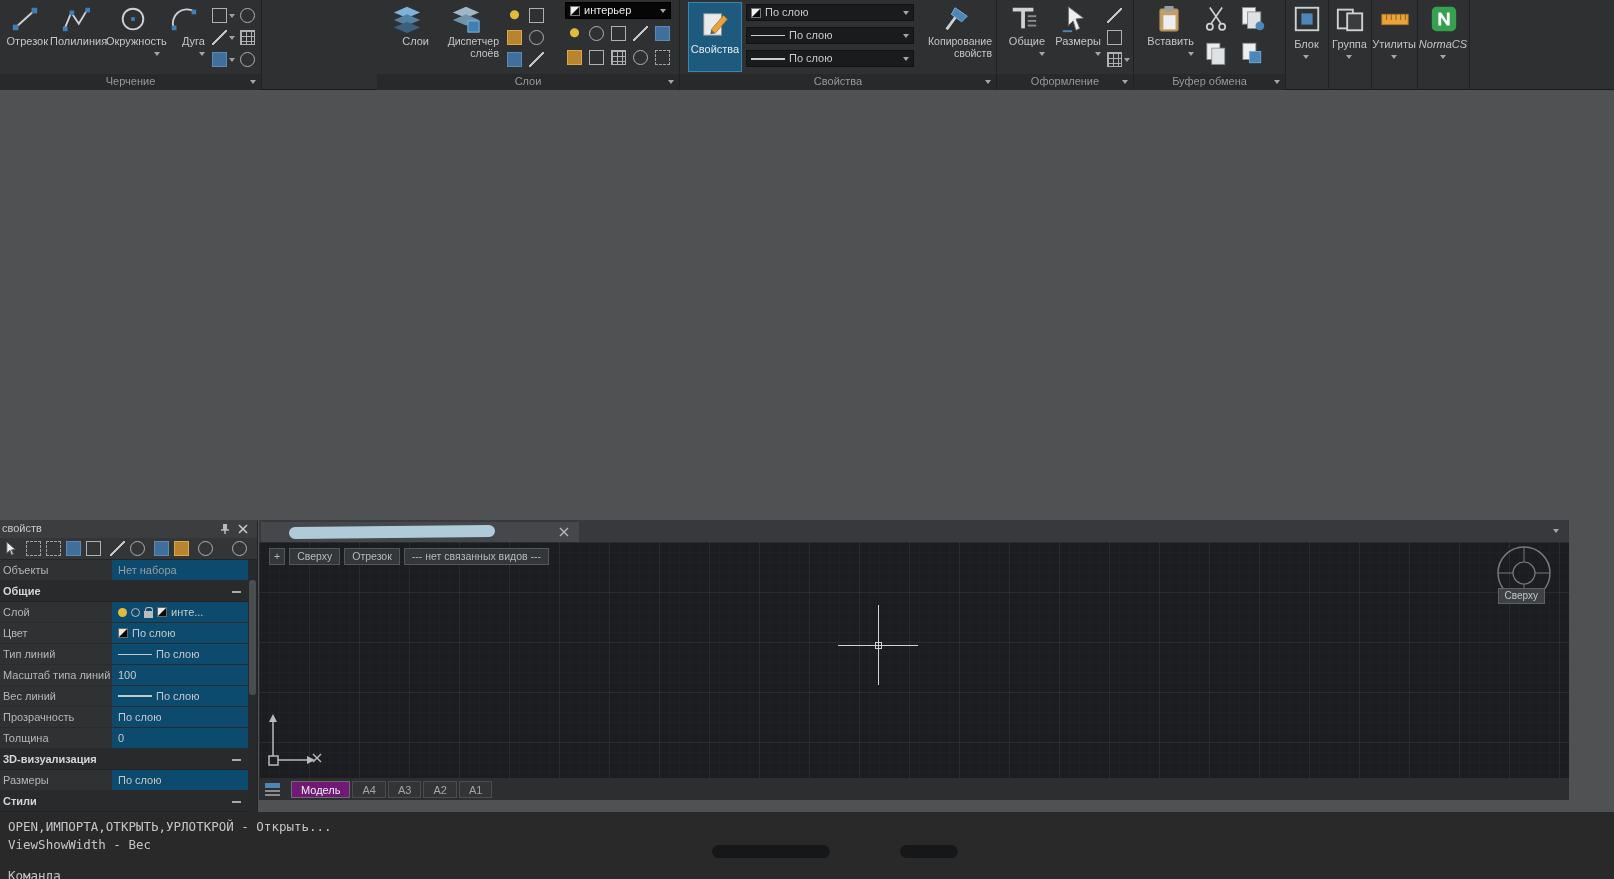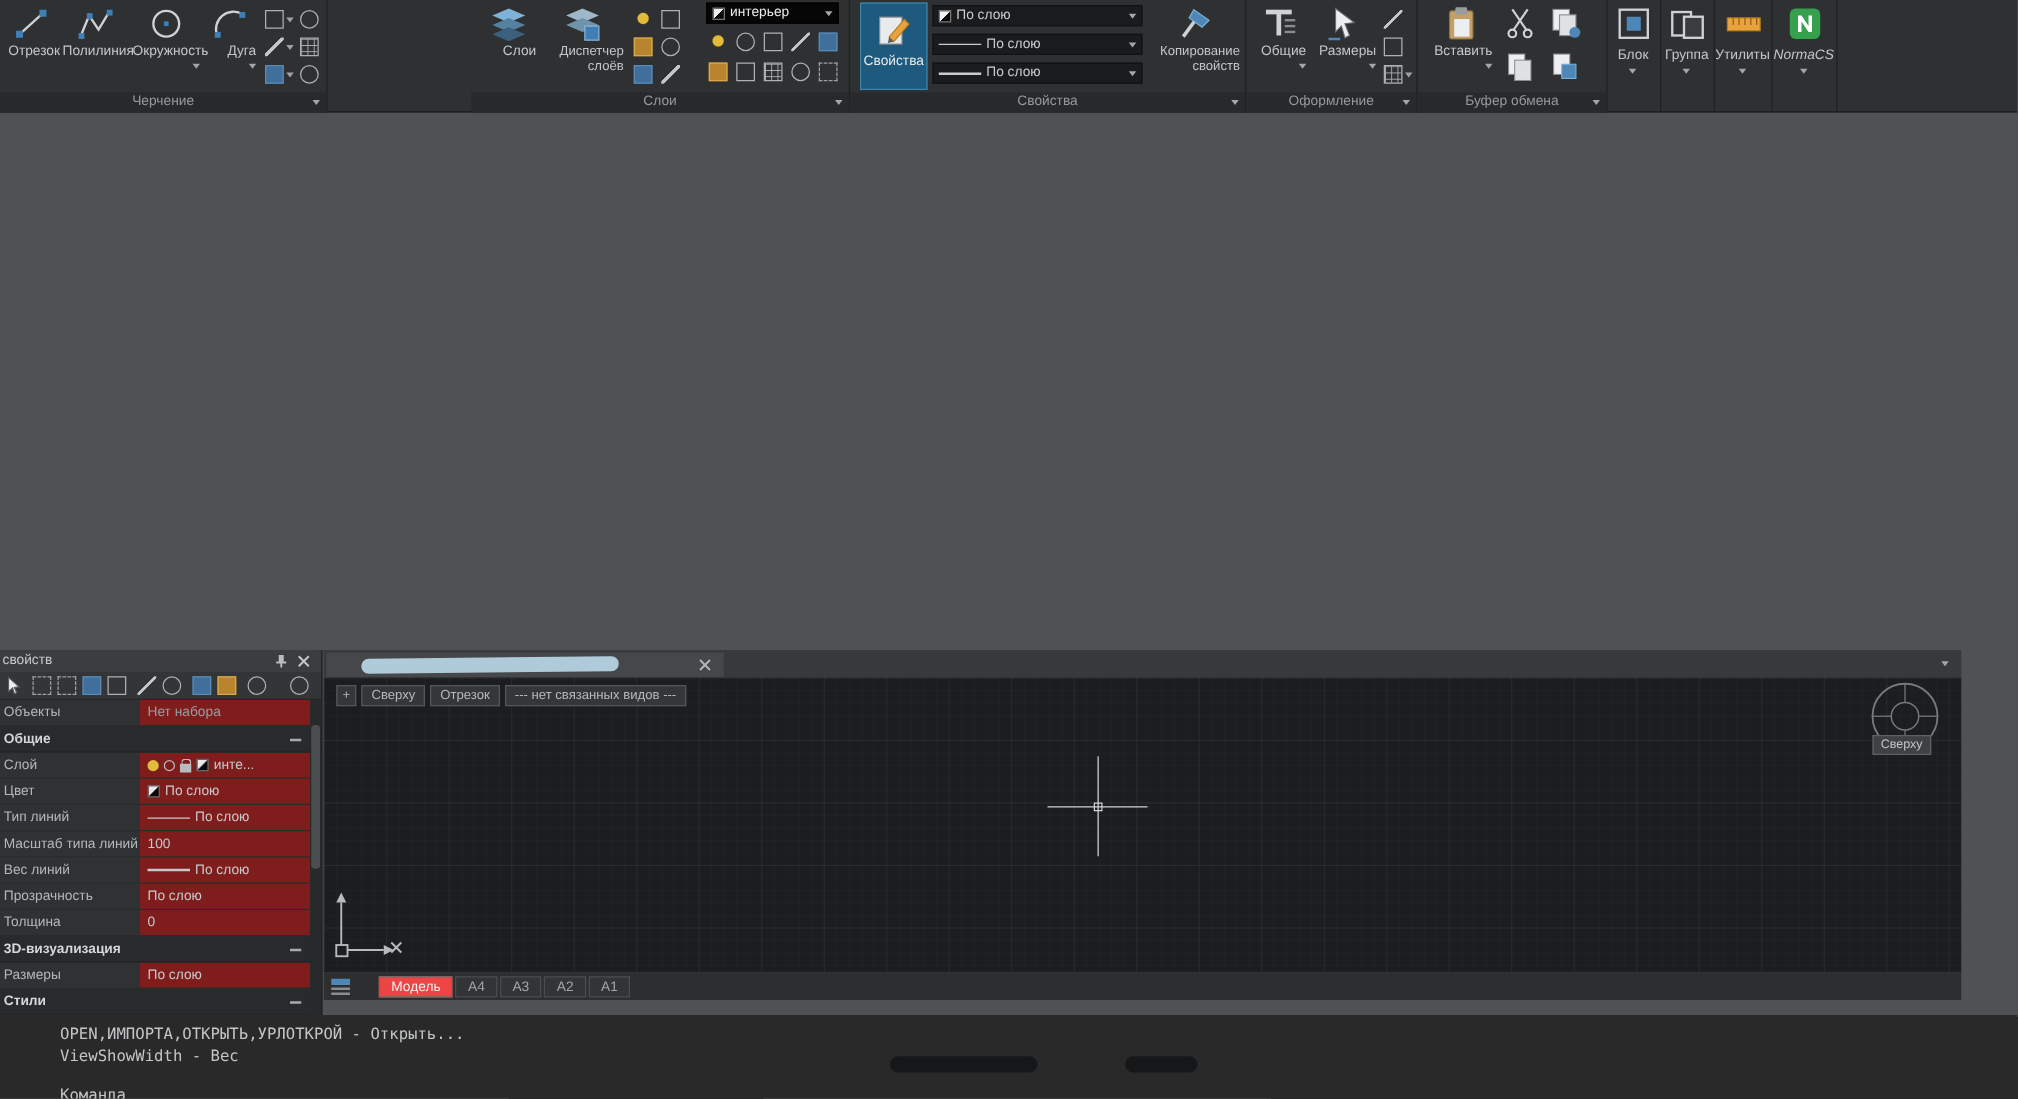--- a/index.html
+++ b/index.html
@@ -53,21 +53,21 @@
   
   .palette { position:absolute; left:0; top:520px; width:258px; height:292px;
              background:#2f3133; overflow:hidden; border-right:1px solid #202224; }
   .pal-head { position:relative; height:18px; background:#3b3d3f; color:#c6c9cb;
               font-size:11px; line-height:17px; padding-left:2px; }
   .pal-tools { position:relative; height:22px; background:#333537; border-bottom:1px solid #232527; }
   .pal-tools .mi { top:3px; }
   .prow { display:flex; height:21px; font-size:11px; border-bottom:1px solid #292b2d; }
   .plabel { width:112px; padding-left:3px; line-height:20px; background:#2f3133; color:#b4b7b9;
             white-space:nowrap; overflow:hidden; }
-  .pvalue { flex:1; line-height:20px; padding-left:6px; background:#7f1d1d; color:#c6c9cb;
+  .pvalue { flex:1; line-height:20px; padding-left:6px; background:#0c4a6e; color:#c6c9cb;
             display:flex; align-items:center; gap:4px; white-space:nowrap; overflow:hidden; }
   .psec { position:relative; height:21px; background:#282a2c; color:#d4d7d9; font-weight:bold;
           font-size:11px; line-height:20px; padding-left:3px; border-bottom:1px solid #222426; }
   .psec .minus { position:absolute; right:16px; top:10px; width:9px; height:2px; background:#a8abad; }
   .chip { width:10px; height:10px; border:1px solid #666;
           background:linear-gradient(135deg,#e8e8e8 45%,#0a0a0a 55%); }
   .vline { width:34px; height:1px; background:#c6c9cb; }
   .pal-scroll { position:absolute; right:0; top:40px; bottom:0; width:9px; background:#27292b; }
   .pal-thumb { position:absolute; left:1px; right:1px; top:20px; height:115px;
                background:#4b4e50; border-radius:3px; }
@@ -100,26 +100,26 @@
   .pickbox { position:absolute; left:616px; top:100px; width:7px; height:7px; border:1px solid #cfd2d4; }
   .viewcube { position:absolute; right:16px; top:2px; width:58px; height:58px; opacity:0.7; }
   .vc-label { position:absolute; right:24px; top:46px; background:#3f4244; border:1px solid #5e6163;
               color:#c3c6c8; font-size:10px; line-height:12px; padding:1px 6px; }
   .ucs { position:absolute; left:4px; top:168px; width:60px; height:62px; }
   .layoutbar { position:absolute; left:0; top:258px; width:1310px; height:22px; background:#2c2e30;
                display:flex; align-items:center; }
   .sheeticon { width:17px; height:15px; margin:0 10px 0 5px; }
   .ltab { height:17px; line-height:16px; font-size:11px; padding:0 9px; margin-right:2px;
           background:#323436; border:1px solid #4a4d4f; color:#a2a5a7; }
-  .ltab.active { background:#ef4444; border-color:#6a6d70; color:#eceef0;margin-left:12px; }
+  .ltab.active { background:#701a75; border-color:#6a6d70; color:#eceef0; }
 
   
   .cmd { position:absolute; left:0; top:812px; width:1614px; height:67px; background:#29292a;
          color:#c3c6c8; font-family:"DejaVu Sans Mono", monospace; font-size:12.5px; overflow:hidden; }
-  .cmdline { position:absolute; left:8px; white-space:pre;margin-left:40px; }
+  .cmdline { position:absolute; left:8px; white-space:pre; }
 
   .pill { position:absolute; height:13px; background:#161718; border-radius:7px; }
 </style>
 </head>
 <body>
 
 <div class="screen">
 
   <div class="ribbon">
 

